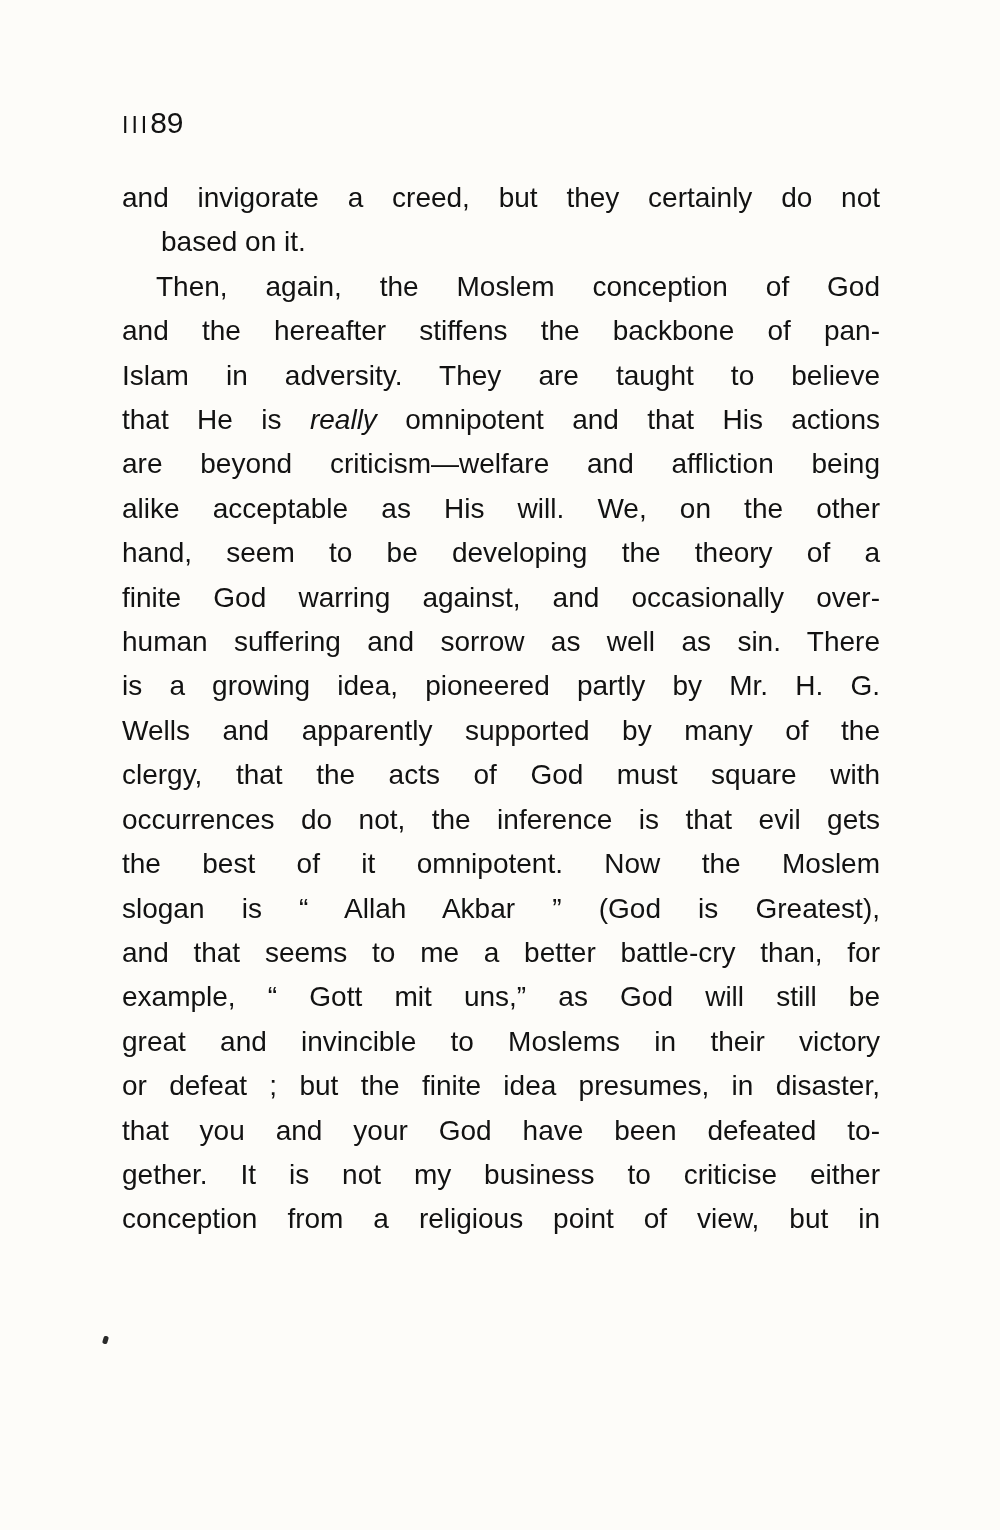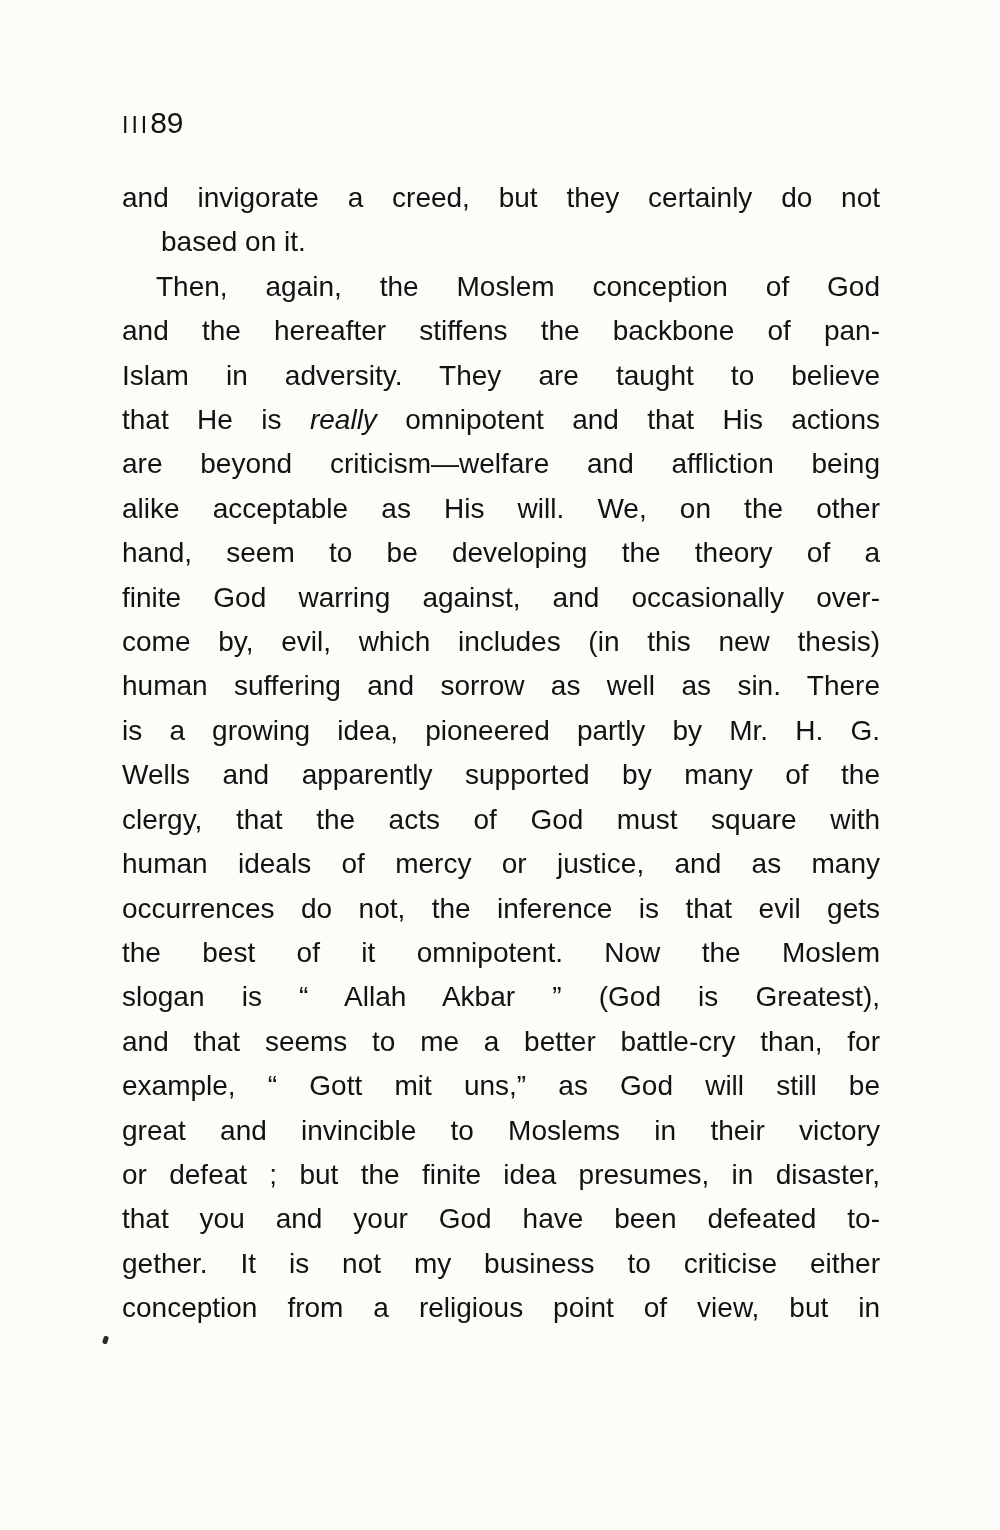--- a/index.html
+++ b/index.html
@@ -91,26 +91,24 @@
       <div class="line"><span>and invigorate a creed, but they certainly do not</span></div>
       <div class="line no-justify"><span>based on it.</span></div>
       <div class="line indent"><span>Then, again, the Moslem conception of God</span></div>
       <div class="line"><span>and the hereafter stiffens the backbone of pan-</span></div>
       <div class="line"><span>Islam in adversity.  They are taught to believe</span></div>
       <div class="line"><span>that He is </span><span class="italic">really</span><span> omnipotent and that His actions</span></div>
       <div class="line"><span>are beyond criticism—welfare and affliction being</span></div>
       <div class="line"><span>alike acceptable as His will.  We, on the other</span></div>
       <div class="line"><span>hand, seem to be developing the theory of a</span></div>
       <div class="line"><span>finite God warring against, and occasionally over-</span></div>
-      <div class="line"><span>come by, evil, which includes (in this new thesis)</span></div>
       <div class="line"><span>human suffering and sorrow as well as sin.  There</span></div>
       <div class="line"><span>is a growing idea, pioneered partly by Mr. H. G.</span></div>
       <div class="line"><span>Wells and apparently supported by many of the</span></div>
       <div class="line"><span>clergy, that the acts of God must square with</span></div>
-      <div class="line"><span>human ideals of mercy or justice, and as many</span></div>
       <div class="line"><span>occurrences do not, the inference is that evil gets</span></div>
       <div class="line"><span>the best of it omnipotent.  Now the Moslem</span></div>
       <div class="line"><span>slogan is “ Allah Akbar ” (God is Greatest),</span></div>
       <div class="line"><span>and that seems to me a better battle-cry than, for</span></div>
       <div class="line"><span>example, “ Gott mit uns,” as God will still be</span></div>
       <div class="line"><span>great and invincible to Moslems in their victory</span></div>
       <div class="line"><span>or defeat ; but the finite idea presumes, in disaster,</span></div>
       <div class="line"><span>that you and your God have been defeated to-</span></div>
       <div class="line"><span>gether.  It is not my business to criticise either</span></div>
       <div class="line"><span>conception from a religious point of view, but in</span></div>

